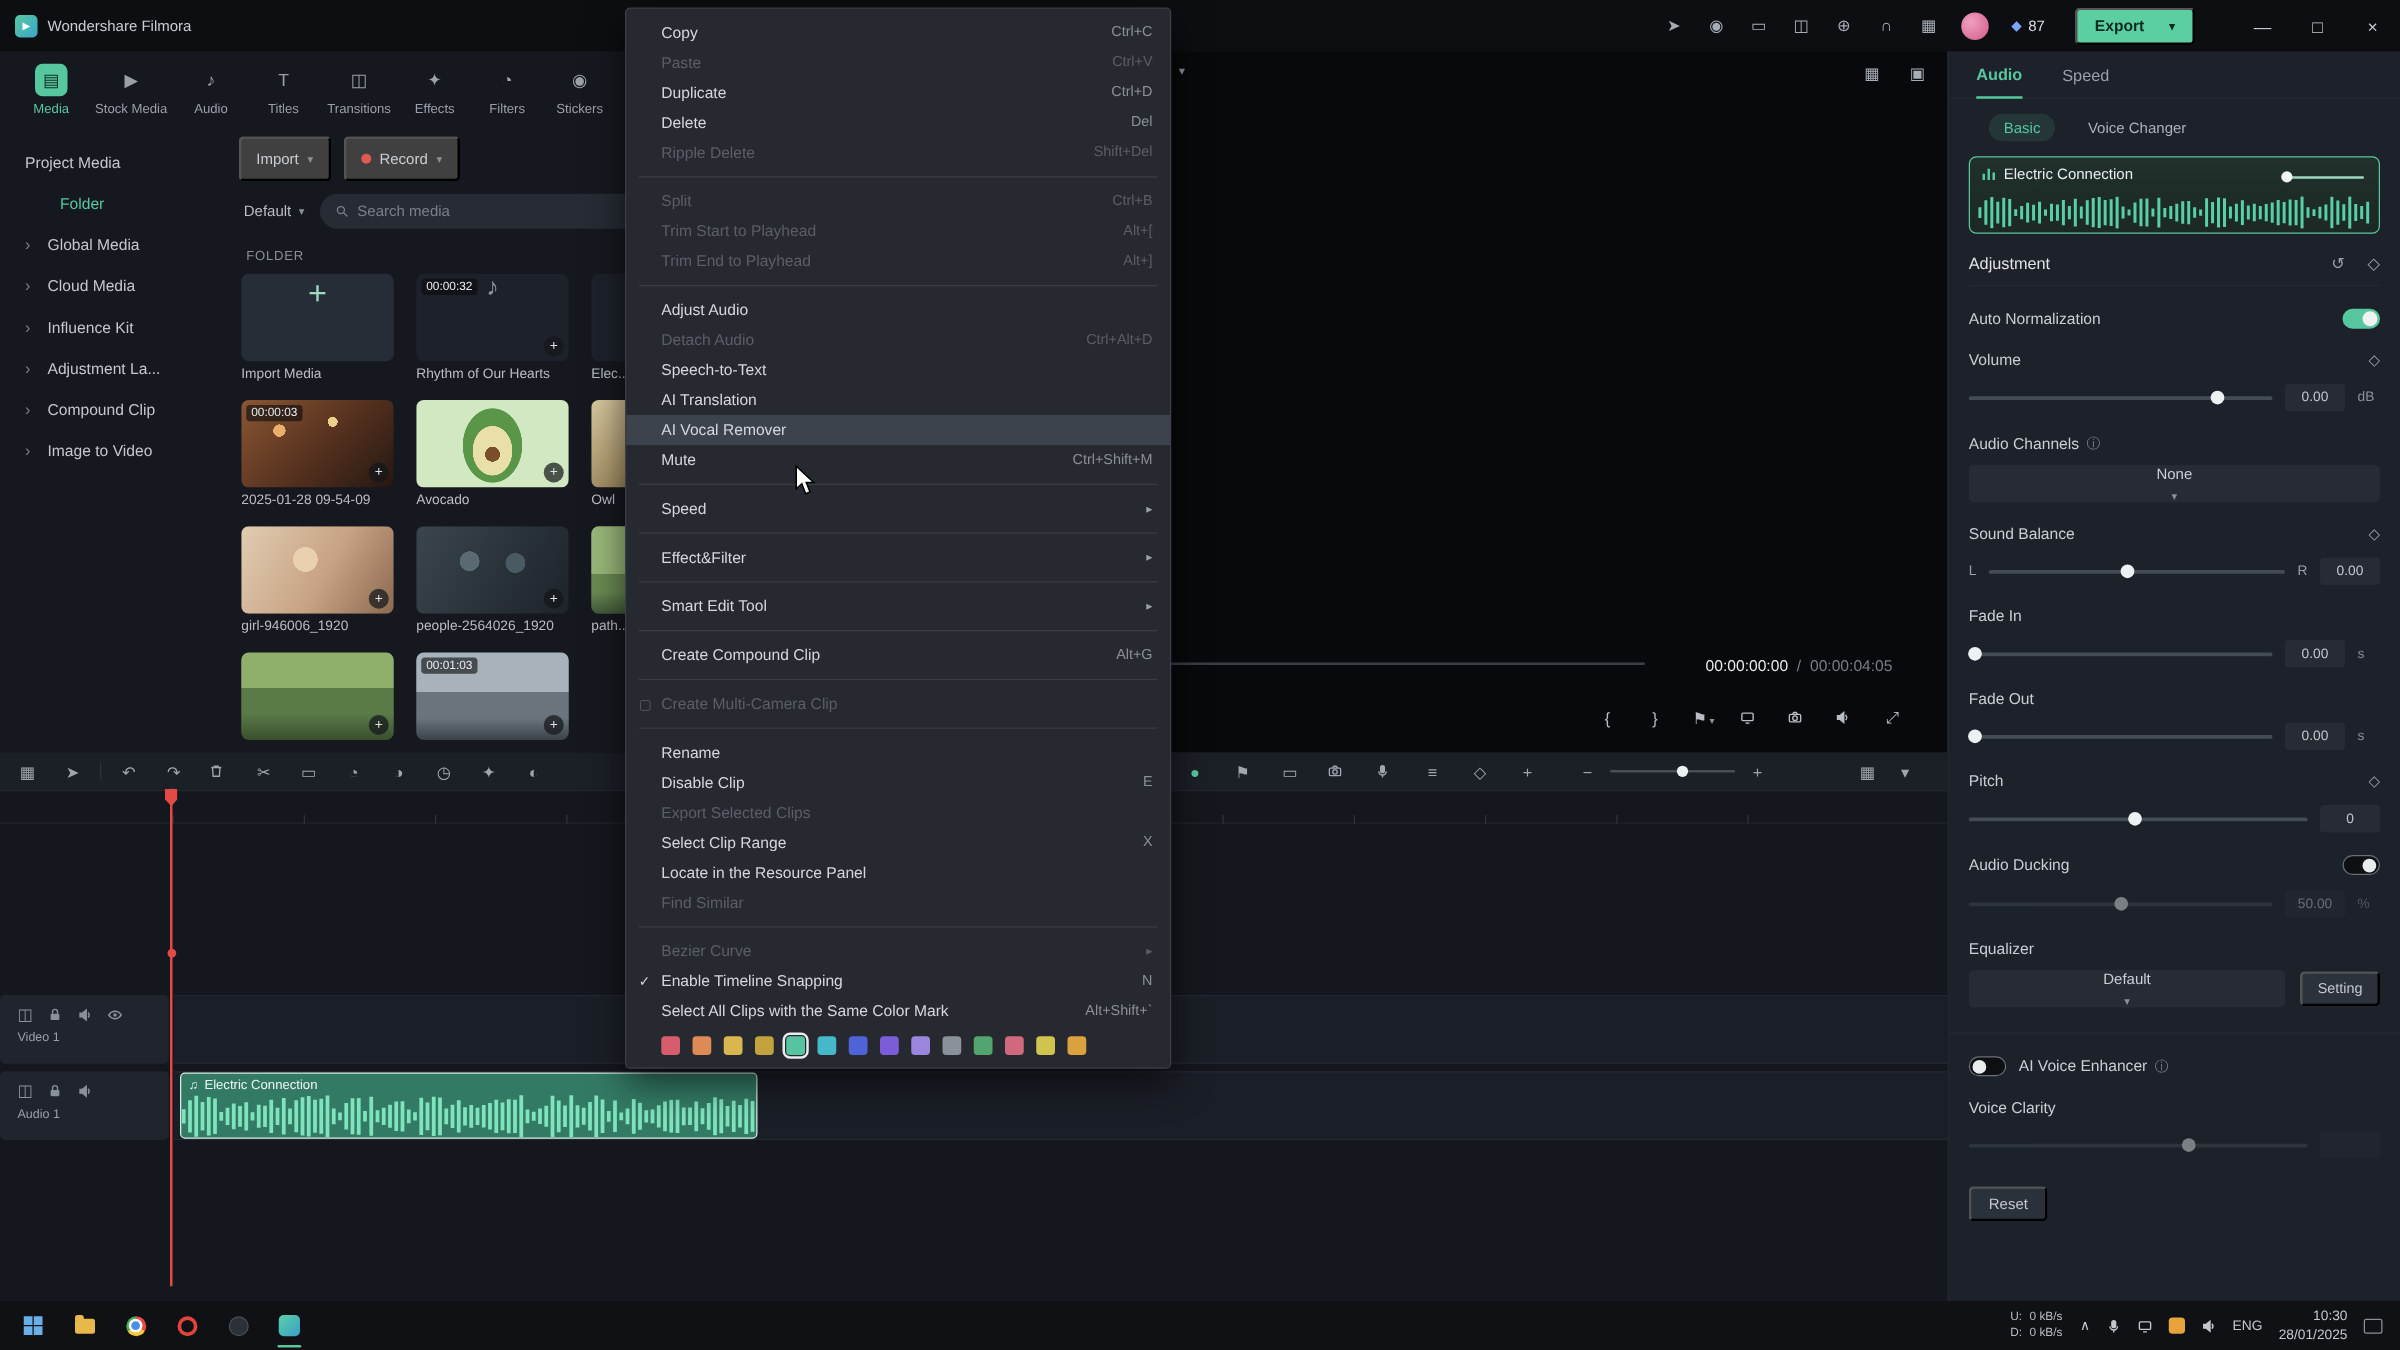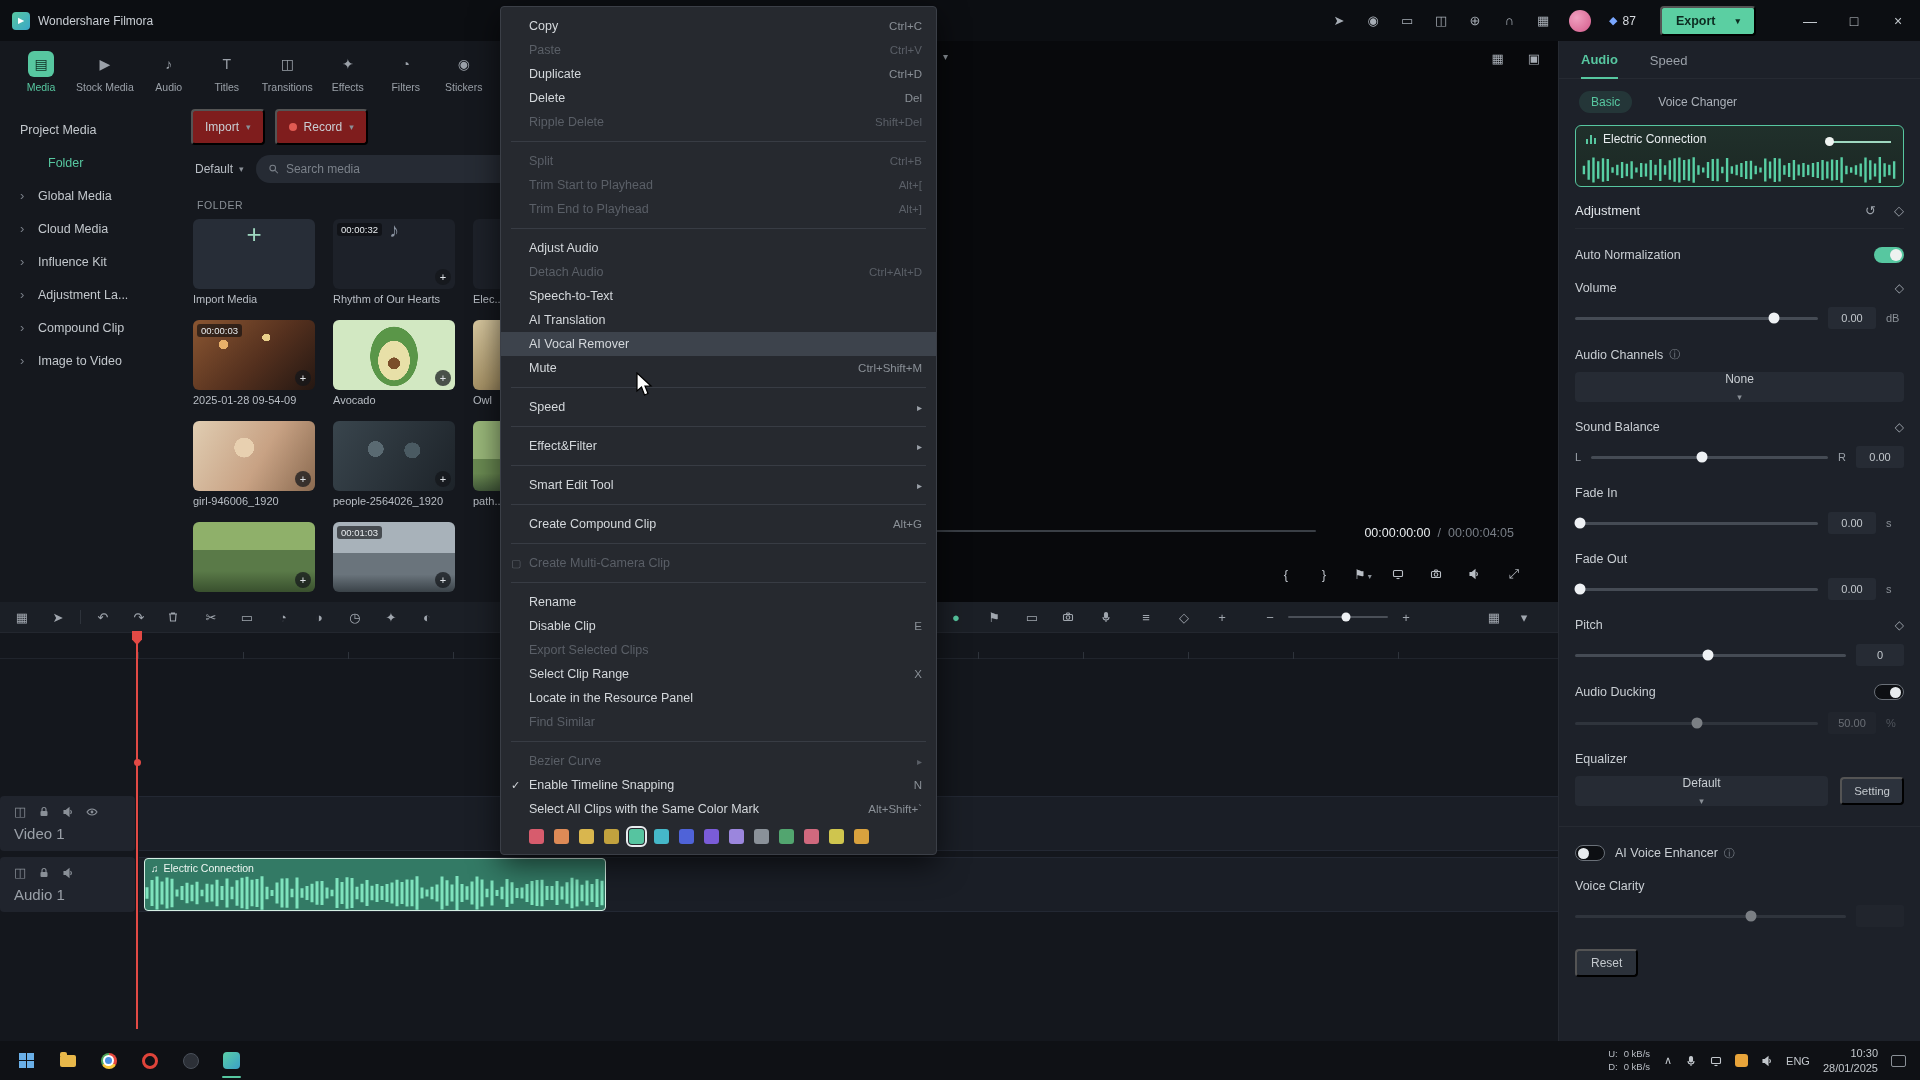--- a/index.html
+++ b/index.html
@@ -35,21 +35,21 @@
   .navtab.active .nlabel{color:#57c7a0;}
   .lib-body{display:flex;height:503px;}
   .cats{width:185px;padding-top:14px;flex:none;}
   .cat-item{height:33px;display:flex;align-items:center;padding-left:20px;font-size:12.5px;color:#c3c8cd;gap:8px;}
   .cat-item .chev{width:10px;color:#7a8089;font-size:13px;}
   .cat-item .chev:empty{display:none;}
   .cat-item.child{padding-left:48px;}
   .cat-item.active{color:#57c7a0;}
   .browser{flex:1;padding:10px 8px 0 6px;position:relative;min-width:0;}
   .browser-controls{display:flex;gap:10px;}
-  .btn-dark{background:#7f1d1d;border-radius:4px;height:28px;display:flex;align-items:center;gap:7px;padding:16px 12px;font-size:12px;color:#c9ced3;}
+  .btn-dark{background:#404040;border-radius:4px;height:28px;display:flex;align-items:center;gap:7px;padding:16px 12px;font-size:12px;color:#c9ced3;}
   .btn-dark .chv{font-size:9px;color:#8a9097;}
   .rec-dot{width:8px;height:8px;border-radius:50%;background:#e05a52;}
   .row2{display:flex;align-items:center;gap:8px;margin-top:10px;}
   .default-dd{display:flex;align-items:center;gap:6px;font-size:12px;color:#b9bec5;padding:0 4px;}
   .default-dd .chv{font-size:9px;color:#8a9097;}
   .searchbox{flex:1;height:28px;background:#262b34;border-radius:14px;display:flex;align-items:center;gap:7px;padding:0 12px;color:#7a8089;}
   .searchbox input{background:transparent;border:0;outline:0;color:#c9ced3;font-size:12px;width:100%;}
   .searchbox input::placeholder{color:#7a8089;}
   .folder-label{margin:16px 0 8px 6px;font-size:10.5px;letter-spacing:.6px;color:#8a9097;}
   .cards{display:flex;flex-wrap:wrap;gap:14px 18px;padding-left:2px;}
@@ -82,21 +82,21 @@
   .pv-time .sep,.pv-time .total{color:#787e86;}
   .pv-controls{position:absolute;right:36px;bottom:20px;display:flex;gap:22px;align-items:center;color:#b9bec5;font-size:13px;}
   .pvc{width:16px;text-align:center;}
   .pvc .chv{font-size:8px;color:#8a9097;margin-left:2px;}
 
   
   .props{position:absolute;left:1558px;top:41px;width:362px;height:1000px;background:#1d2129;border-left:1px solid #262a32;overflow:hidden;}
   .ptabs{display:flex;gap:32px;padding:0 22px;height:38px;align-items:flex-end;border-bottom:1px solid #262a32;}
   .ptab{font-size:13px;color:#9aa0a8;padding-bottom:10px;}
   .ptab.active{color:#57c7a0;border-bottom:2px solid #57c7a0;margin-bottom:-1px;font-weight:bold;}
-  .psubtabs{display:flex;gap:14px;align-items:center;padding:12px 20px 0;}
+  .psubtabs{display:flex;gap:14px;align-items:center;padding:12px 32px 0;}
   .psub{font-size:12px;color:#aab0b8;padding:4px 12px;border-radius:12px;}
   .psub.active{color:#57c7a0;background:rgba(87,199,160,.13);}
   .clipbox{margin:12px 16px 0;height:62px;border:1px solid #57c7a0;border-radius:6px;background:linear-gradient(180deg,#20302b,#1c2824);position:relative;padding:6px 10px;}
   .cb-head{display:flex;gap:7px;align-items:center;font-size:12px;color:#e8ecef;}
   .wicon{display:flex;gap:2px;align-items:flex-end;height:10px;}
   .wicon i{width:2px;background:#57c7a0;display:block;}
   .wicon i:nth-child(1){height:5px;} .wicon i:nth-child(2){height:9px;} .wicon i:nth-child(3){height:6px;}
   .cb-line{position:absolute;right:12px;top:15px;width:62px;height:1.5px;background:#9fd8c0;}
   .cb-dot{position:absolute;left:-4px;top:-4px;width:9px;height:9px;border-radius:50%;background:#f0f4f2;}
   .cb-wave{position:absolute;left:6px;right:6px;bottom:3px;height:26px;width:calc(100% - 12px);}
@@ -142,21 +142,21 @@
   .green{color:#57c7a0;}
   .ruler{position:absolute;top:31px;left:0;right:0;height:26px;border-bottom:1px solid #20242c;}
   .ruler-mark{position:absolute;top:6px;font-size:10px;color:#70767e;white-space:nowrap;}
   .ruler-mark::before{content:"";position:absolute;left:-3px;top:13px;width:1px;height:7px;background:#2e333b;}
   .tracks{position:absolute;top:57px;bottom:0;left:0;right:0;}
   .track{position:absolute;left:0;right:0;height:55px;display:flex;}
   .track.video{top:137px;}
   .track.audio{top:198px;}
   .thead{width:135px;background:#20242d;border-radius:4px;margin-right:4px;padding:8px 0 0 14px;flex:none;}
   .ticons{display:flex;gap:12px;color:#8a9098;align-items:center;}
-  .tlabel{margin-top:6px;font-size:15px;color:#9aa0a8;}
+  .tlabel{margin-top:6px;font-size:10px;color:#9aa0a8;}
   .tlane{flex:1;background:#1a1e26;border-top:1px solid #232833;border-bottom:1px solid #232833;}
   .audio-clip{position:absolute;left:144px;top:199px;width:462px;height:53px;background:#337a65;border:1.5px solid #d6efe4;border-radius:4px;overflow:hidden;z-index:5;}
   .ac-head{position:absolute;left:6px;top:3px;display:flex;gap:5px;align-items:center;font-size:10.5px;color:#eef6f2;z-index:2;}
   .ac-note{font-size:10px;}
   .ac-wave{position:absolute;left:0;bottom:0;height:34px;width:100%;}
   .playhead{position:absolute;left:136px;top:631px;width:2px;height:398px;background:#e24a45;z-index:30;}
   .ph-handle{position:absolute;left:-4px;top:0;width:10px;height:14px;background:#e24a45;clip-path:polygon(0 0,100% 0,100% 60%,50% 100%,0 60%);}
   .ph-dot{position:absolute;left:-2.5px;top:128px;width:7px;height:7px;border-radius:50%;background:#e24a45;}
 
   

